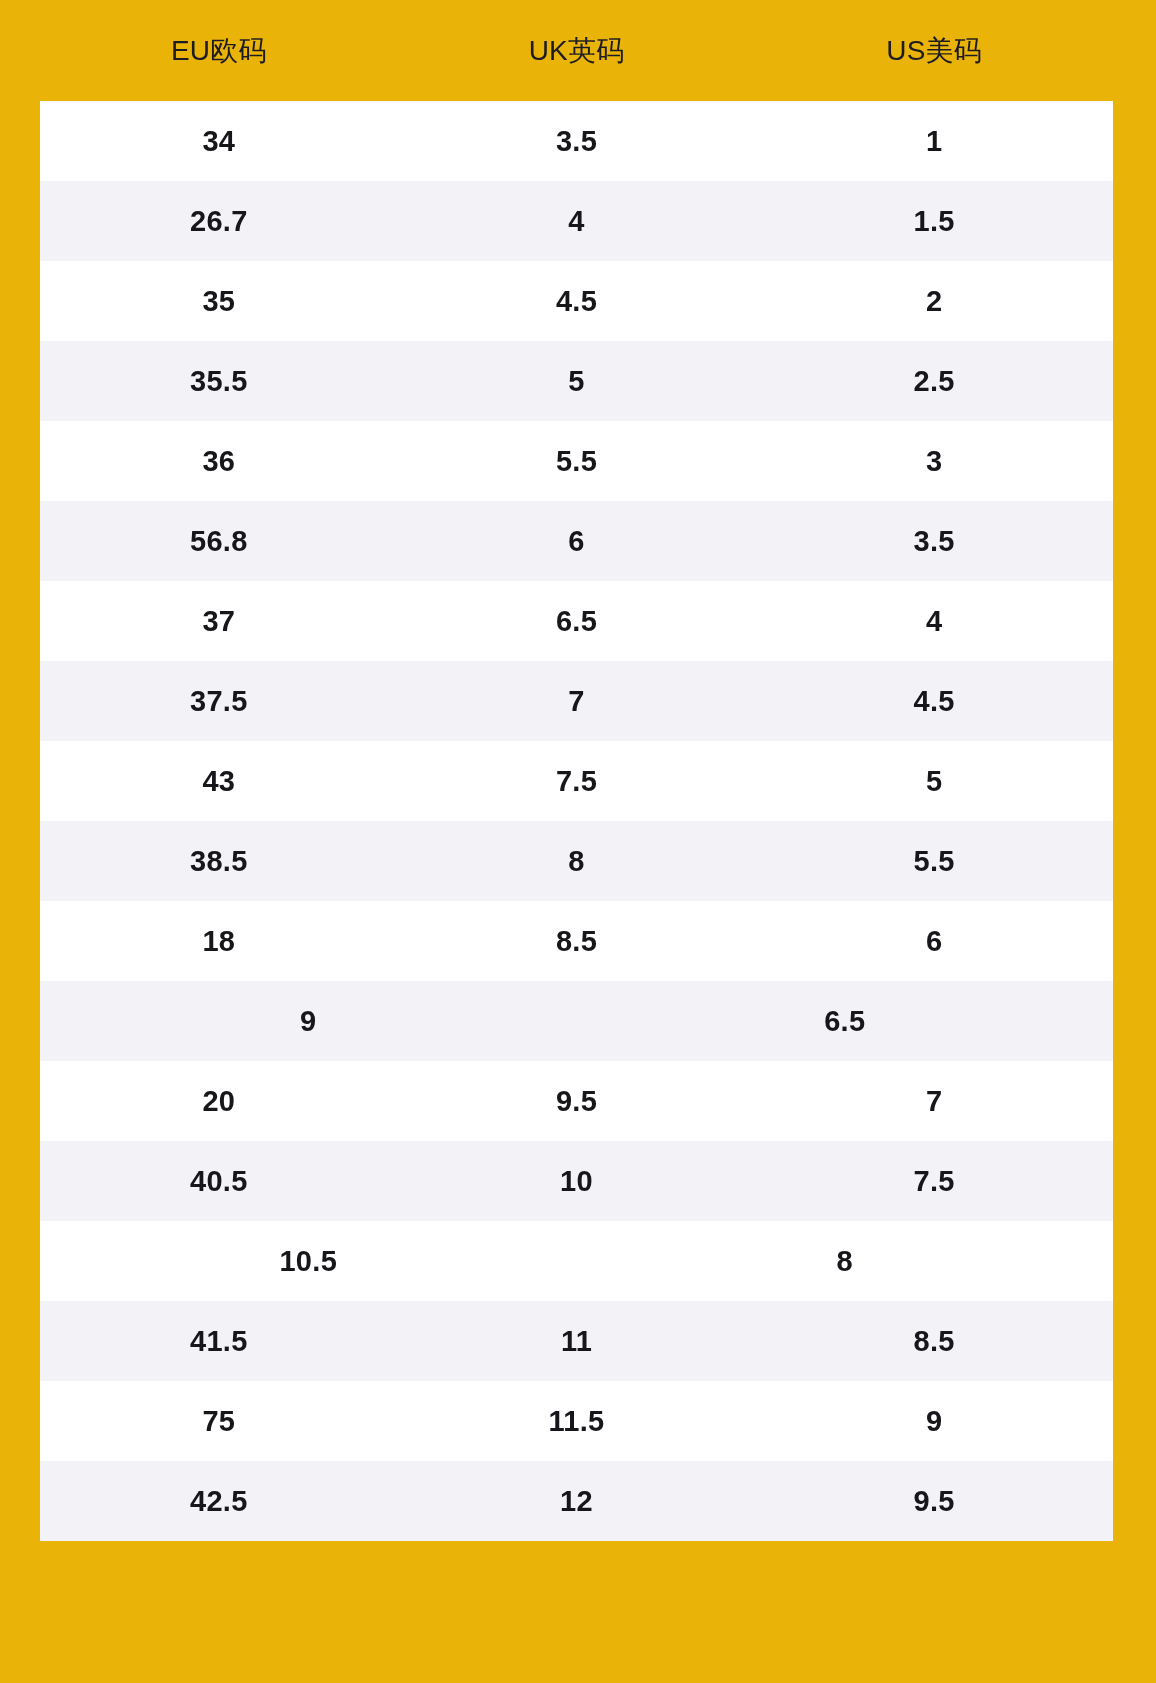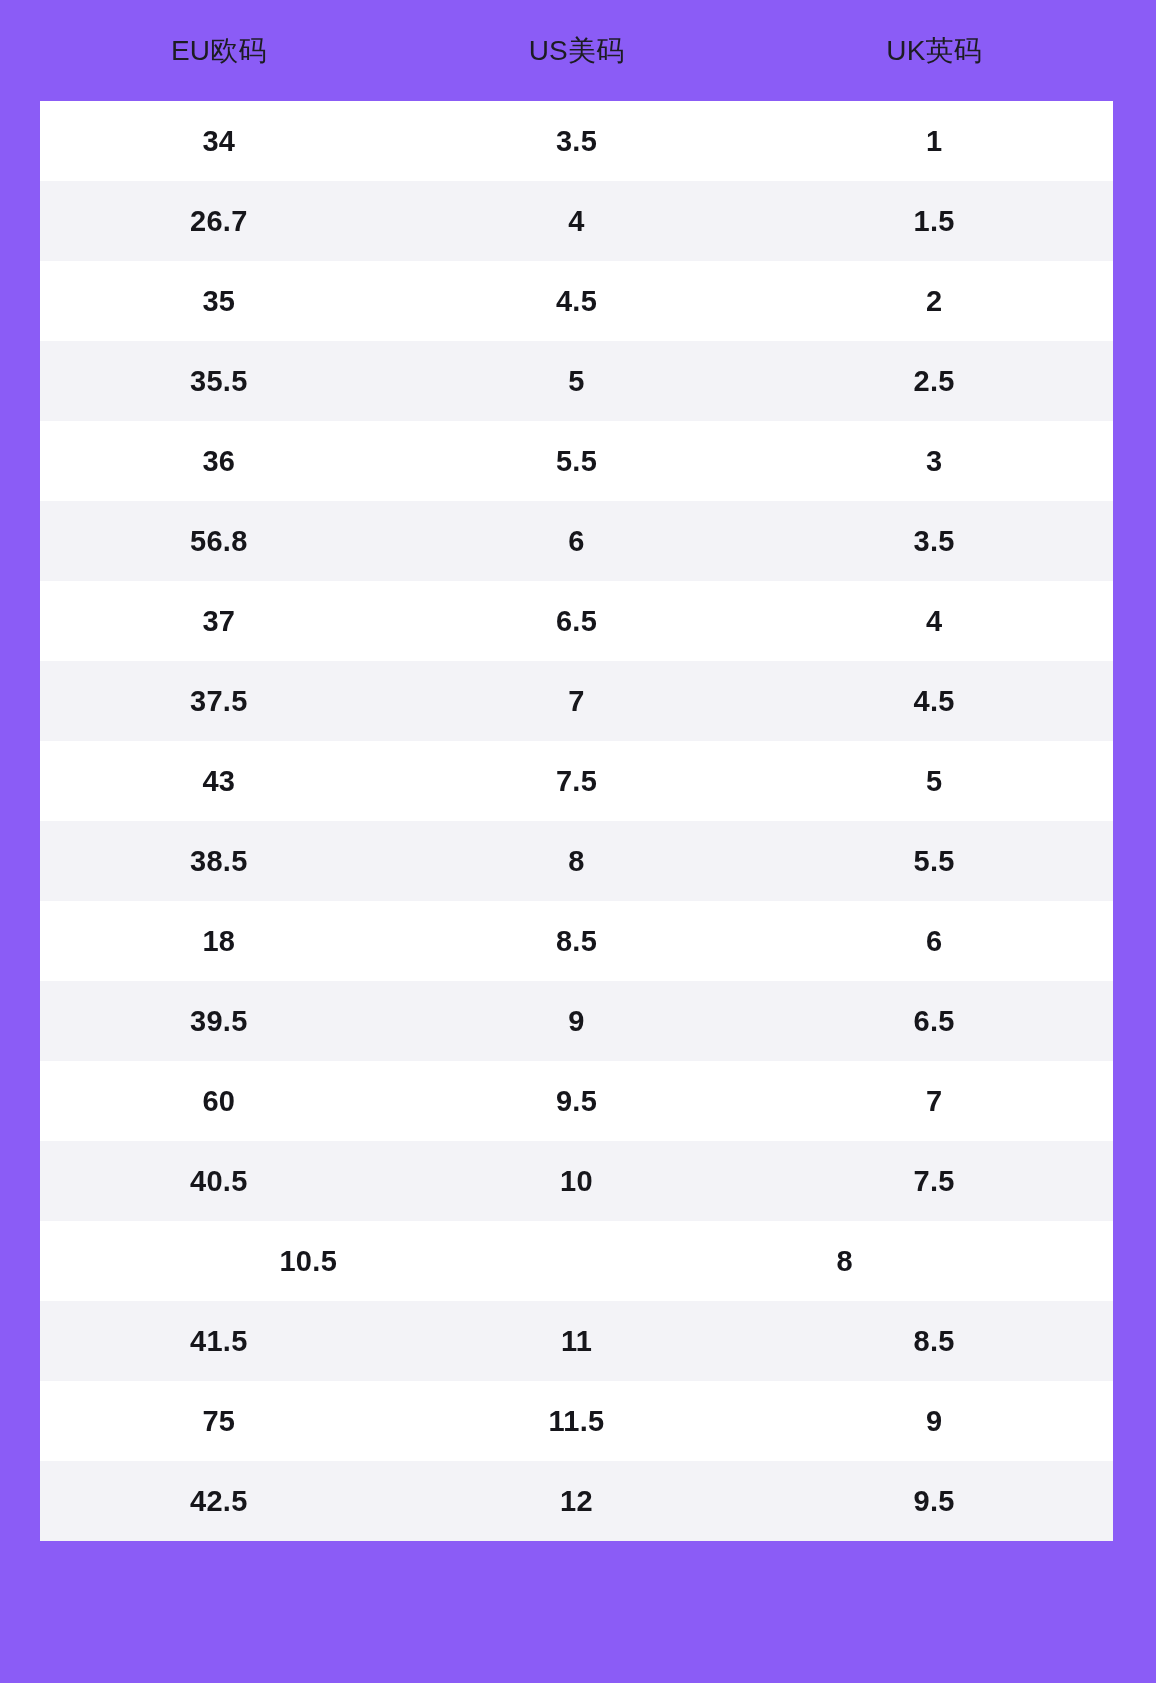--- a/index.html
+++ b/index.html
@@ -11,21 +11,21 @@
     height: 1683px;
     background: #f3f3f7;
     font-family: "Liberation Sans", "DejaVu Sans", sans-serif;
     overflow: hidden;
   }
 
   .page {
     position: relative;
     width: 1156px;
     height: 1683px;
-    background: #8b5cf6;
+    background: #eab308;
     box-sizing: border-box;
   }
 
   .size-table {
     position: absolute;
     left: 40px;
     top: 0;
     width: 1073px;
   }
 
@@ -76,22 +76,22 @@
 </style>
 </head>
 <body>
 
 <div class="page">
 
   <div class="size-table">
 
     <div class="table-header">
       <div class="cell">EU欧码</div>
+      <div class="cell">UK英码</div>
       <div class="cell">US美码</div>
-      <div class="cell">UK英码</div>
     </div>
 
     <div class="table-body">
         <div class="row odd">
           <div class="cell">34</div>
           <div class="cell">3.5</div>
           <div class="cell">1</div>
         </div>
         <div class="row even">
           <div class="cell">26.7</div>
@@ -137,26 +137,25 @@
           <div class="cell">38.5</div>
           <div class="cell">8</div>
           <div class="cell">5.5</div>
         </div>
         <div class="row odd">
           <div class="cell">18</div>
           <div class="cell">8.5</div>
           <div class="cell">6</div>
         </div>
         <div class="row even">
-          <div class="cell">39.5</div>
           <div class="cell">9</div>
           <div class="cell">6.5</div>
         </div>
         <div class="row odd">
-          <div class="cell">60</div>
+          <div class="cell">20</div>
           <div class="cell">9.5</div>
           <div class="cell">7</div>
         </div>
         <div class="row even">
           <div class="cell">40.5</div>
           <div class="cell">10</div>
           <div class="cell">7.5</div>
         </div>
         <div class="row odd">
           <div class="cell">10.5</div>

